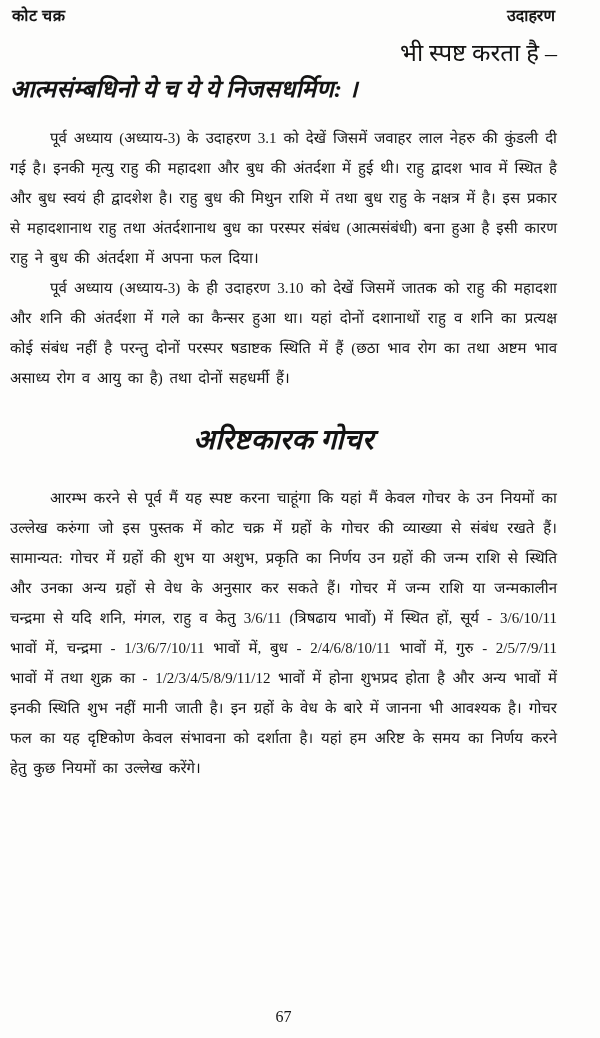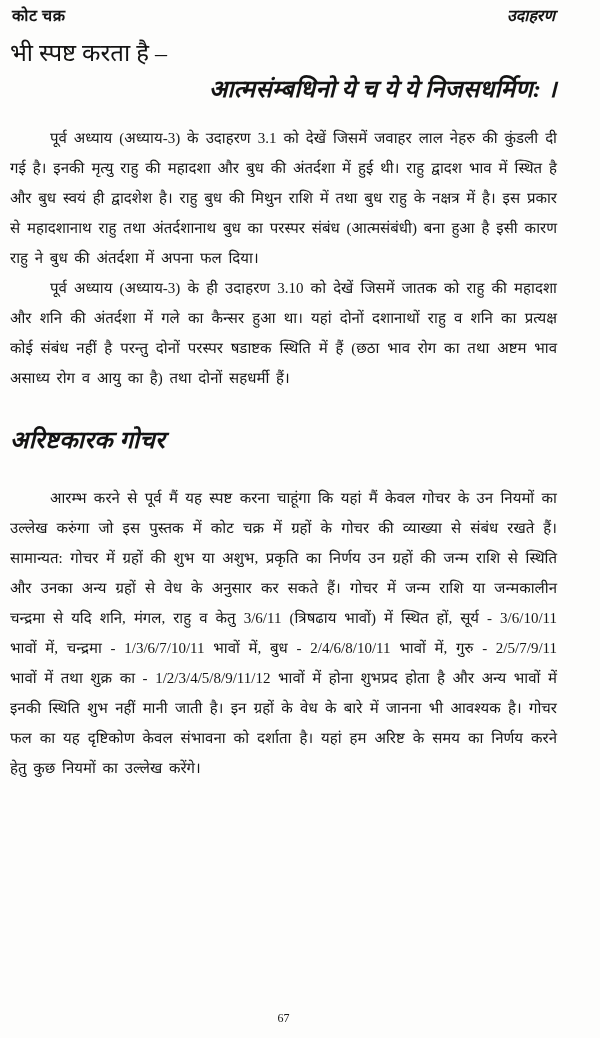--- a/index.html
+++ b/index.html
@@ -28,64 +28,64 @@
     align-items: baseline;
     font-size: 16px;
     line-height: 20px;
     padding: 0 2px;
   }
   .running-header .left {
     font-weight: 600;
     letter-spacing: 0.5px;
   }
   .running-header .right {
-    font-style: italic;
     font-weight: 600;
   }
   .intro-line {
     font-size: 24px;
     line-height: 30px;
     margin: 12px 0 0 0;
+    text-align: right;
   }
   .shloka {
-    text-align: right;
+    text-align: left;
     font-weight: 700;
     font-style: italic;
     font-size: 24px;
     line-height: 33px;
     margin-top: 5px;
     letter-spacing: 0.3px;
   }
   .body-para {
     font-size: 15px;
     line-height: 30px;
     text-align: justify;
     text-indent: 40px;
     margin: 0;
     word-spacing: 3px;
   }
   .body-para.first {
     margin-top: 17px;
   }
   .section-heading {
-    text-align: left;
+    text-align: center;
     font-weight: 700;
     font-style: italic;
-    font-size: 24px;
+    font-size: 28px;
     line-height: 34px;
     margin: 30px 0 26px 0;
     letter-spacing: 0.3px;
   }
   .page-number {
     position: absolute;
     bottom: 12px;
     left: 0;
     width: 100%;
     text-align: center;
-    font-size: 12px;
+    font-size: 16px;
   }
 </style>
 </head>
 <body>
 
 <div class="page">
 
   <div class="running-header">
     <span class="left">कोट चक्र</span>
     <span class="right">उदाहरण</span>

